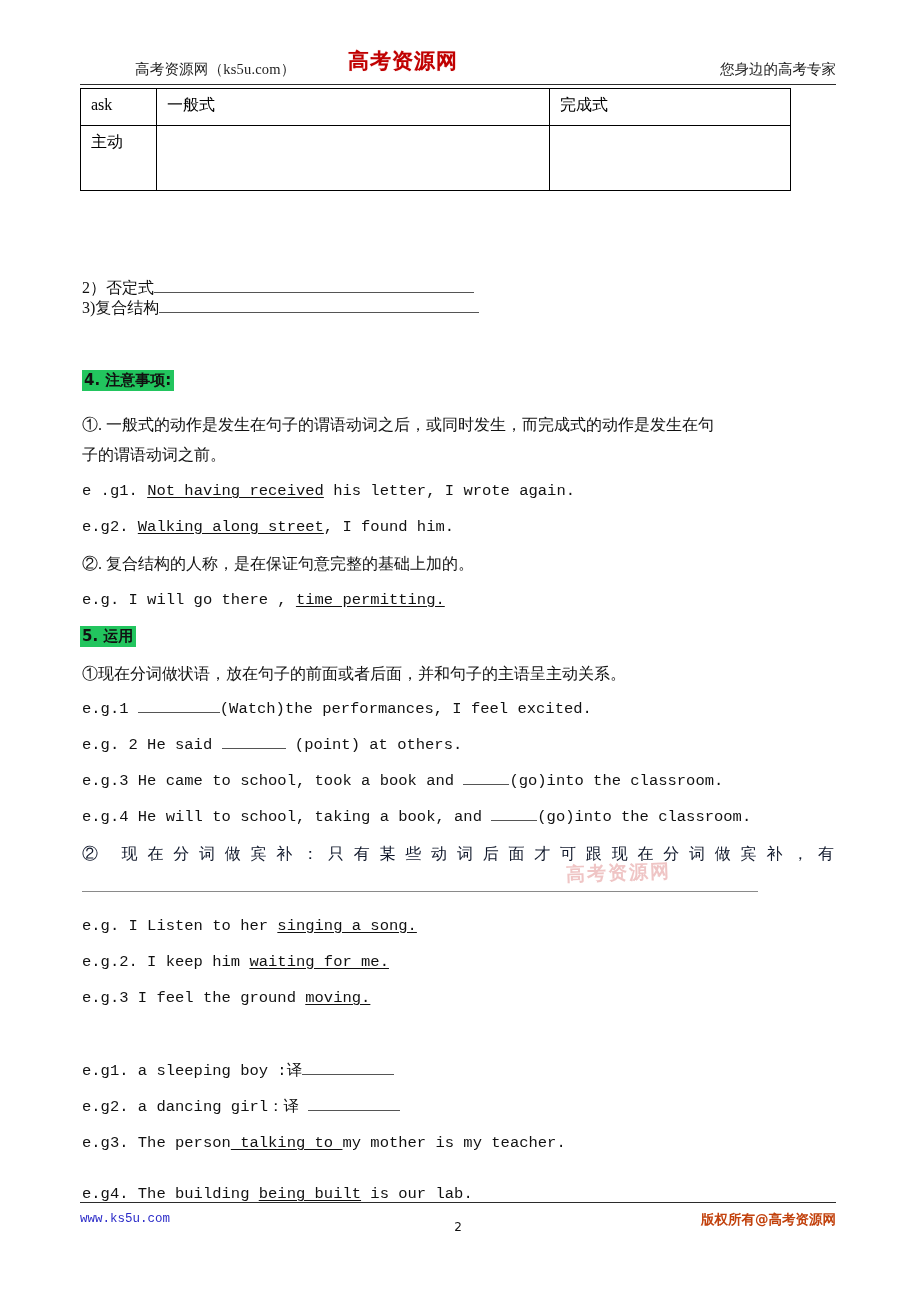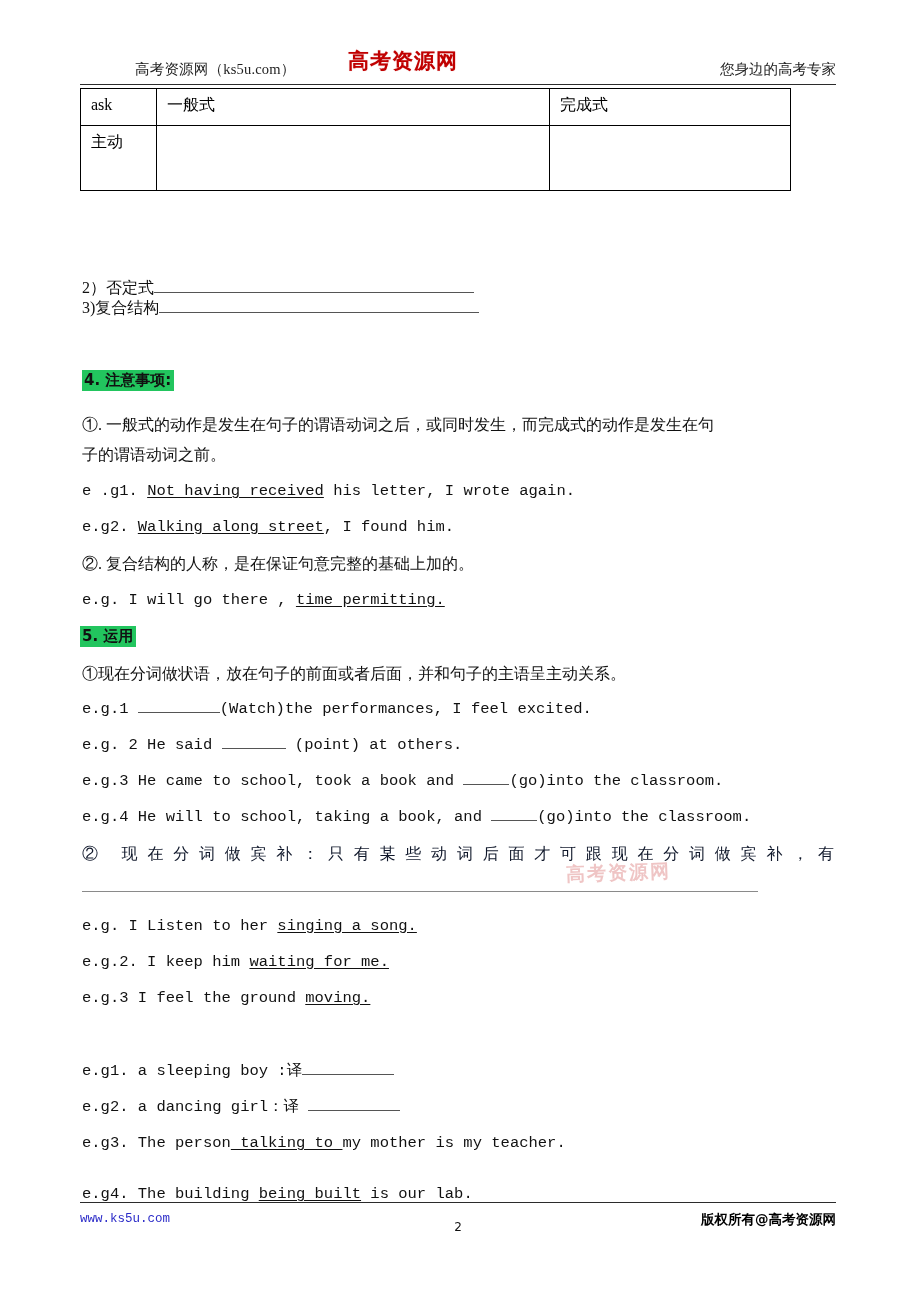--- a/index.html
+++ b/index.html
@@ -205,21 +205,21 @@
     font-size: 12px;
     color: #111;
   }
   .ft-right {
     position: absolute;
     right: 0px;
     top: 3px;
     font-family: "DejaVu Sans", "Liberation Sans", sans-serif;
     font-size: 13.5px;
     font-weight: bold;
-    color: #000000;
+    color: #c2410c;
     white-space: nowrap;
   }
 </style>
 </head>
 <body>
 
 <div class="page">
 
   <div class="header">
     <div class="hdr-left">高考资源网（ks5u.com）</div>

